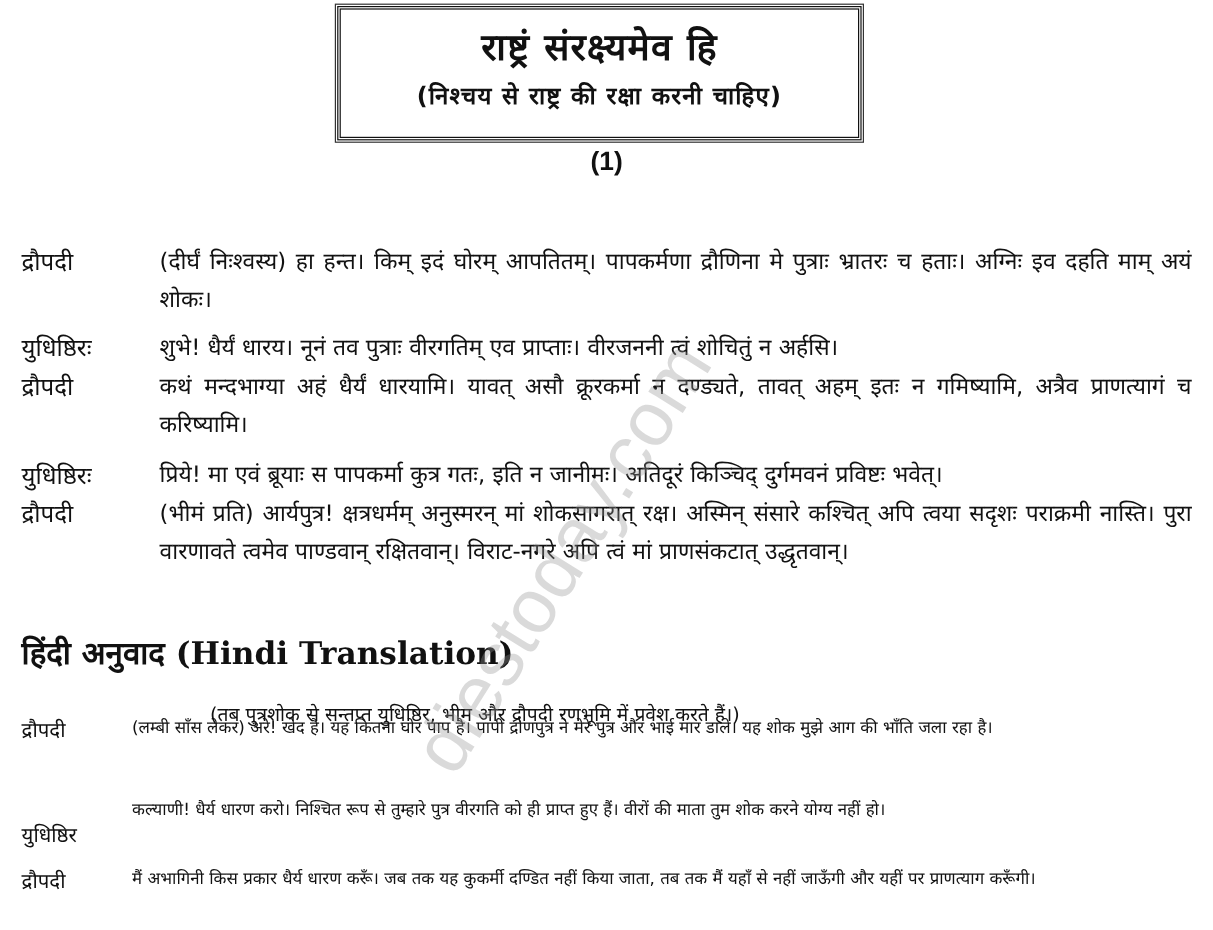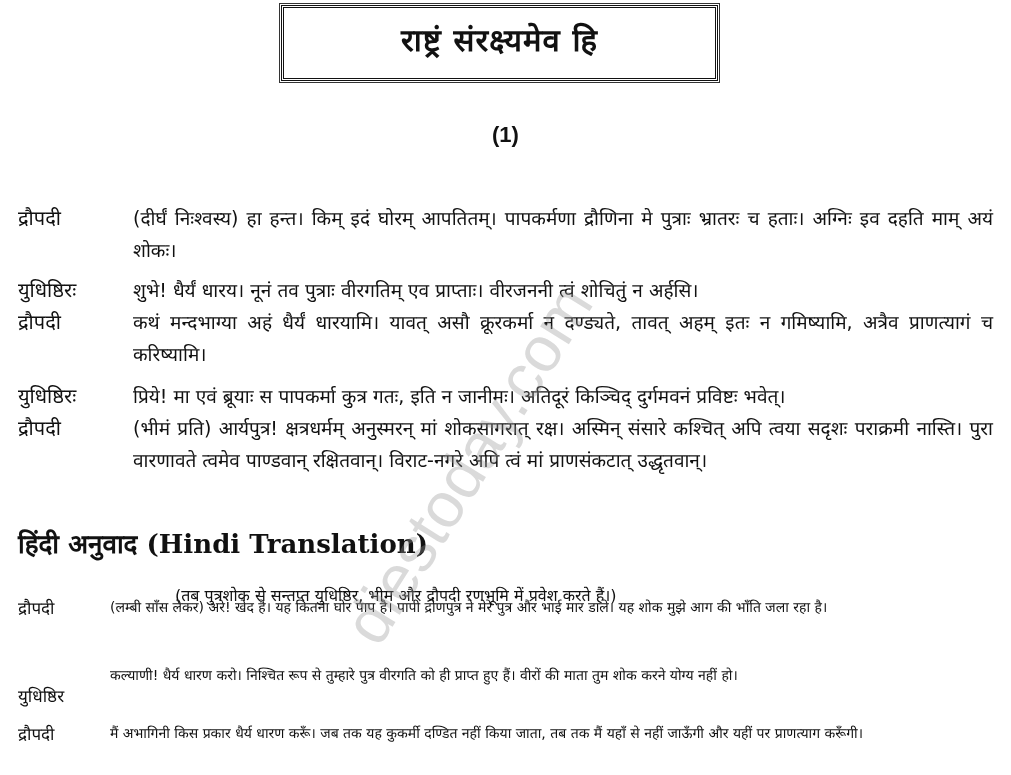--- a/index.html
+++ b/index.html
@@ -4,21 +4,21 @@
   <style>
     html, body { margin: 0; padding: 0; }
     body {
       width: 1011px; height: 775px; overflow: hidden;
       background: #ffffff; color: #111111;
       font-family: "DejaVu Sans", sans-serif;
       position: relative;
     }
     .page { position: absolute; left: 0; top: 0; width: 1011px; height: 775px; }
     .title-box {
-      position: absolute; left: 281px; top: 5px; width: 437px; height: 76px;
+      position: absolute; left: 281px; top: 5px; width: 437px; height: 112px;
       border: 3px double #111; outline: 1px solid #333; outline-offset: 1px;
       box-sizing: border-box; text-align: center;
     }
     .title-main {
       font-size: 31px; font-weight: bold; margin-top: 12px; letter-spacing: 1px;
       line-height: 40px;
     }
     .title-sub {
       font-size: 20px; font-weight: bold; margin-top: 6px; letter-spacing: 1px;
     }
@@ -55,20 +55,21 @@
       font-family: "Liberation Sans", sans-serif; pointer-events: none;
     }
   </style>
 </head>
 <body>
 
 <div class="page">
 
   <div class="title-box">
     <div class="title-main">राष्ट्रं संरक्ष्यमेव हि</div>
+    <div class="title-sub">(निश्चय से राष्ट्र की रक्षा करनी चाहिए)</div>
   </div>
 
   <div class="part-number">(1)</div>
 
 
   <div class="dialogue" style="top:202px;">
     <div class="speaker" style="top:2px;">द्रौपदी</div>
     <div class="line-text">(दीर्घं निःश्वस्य) हा हन्त। किम् इदं घोरम् आपतितम्। पापकर्मणा द्रौणिना मे पुत्राः भ्रातरः च हताः। अग्निः इव दहति माम् अयं शोकः।</div>
   </div>
 

